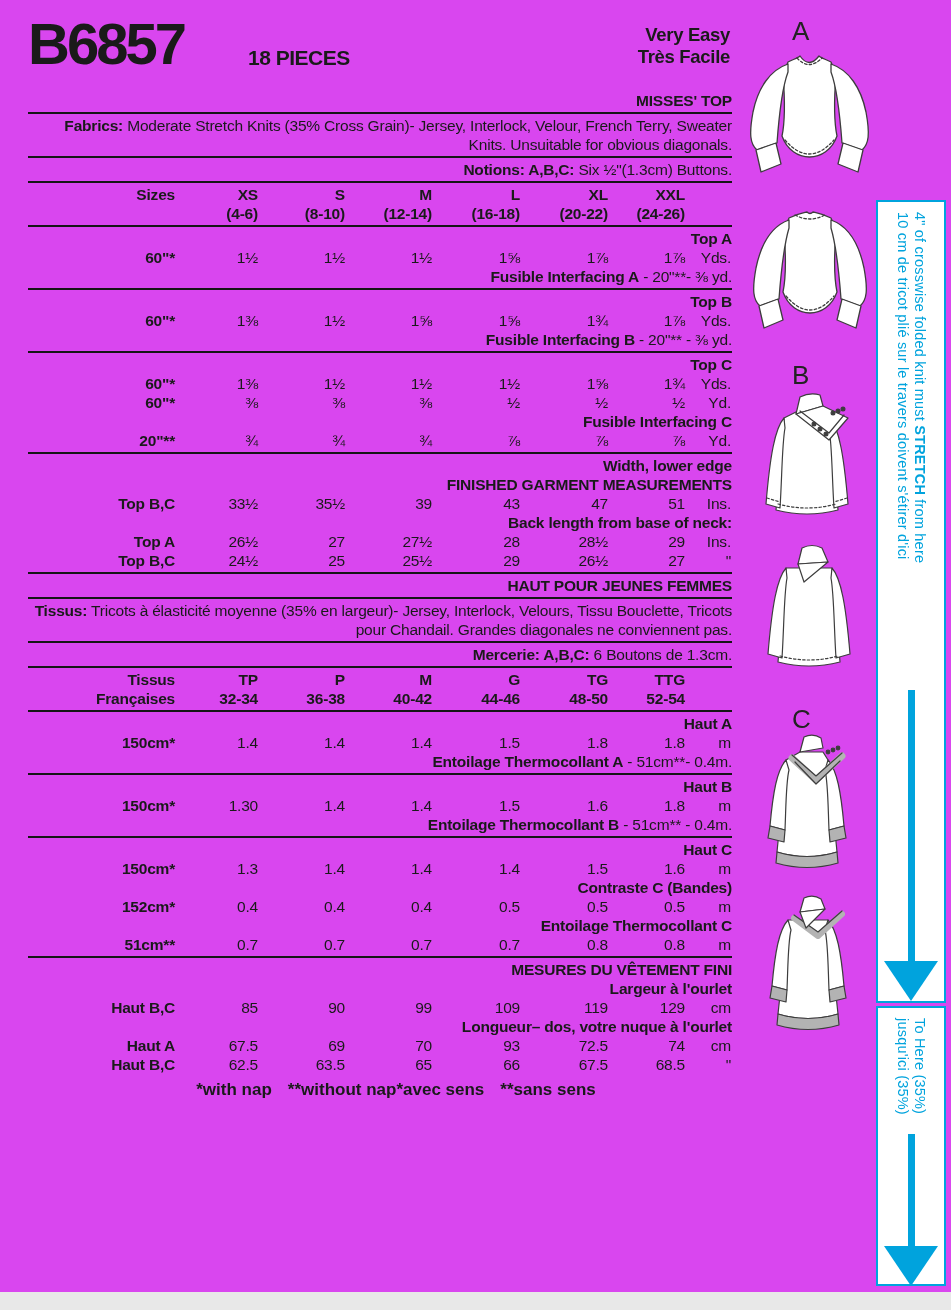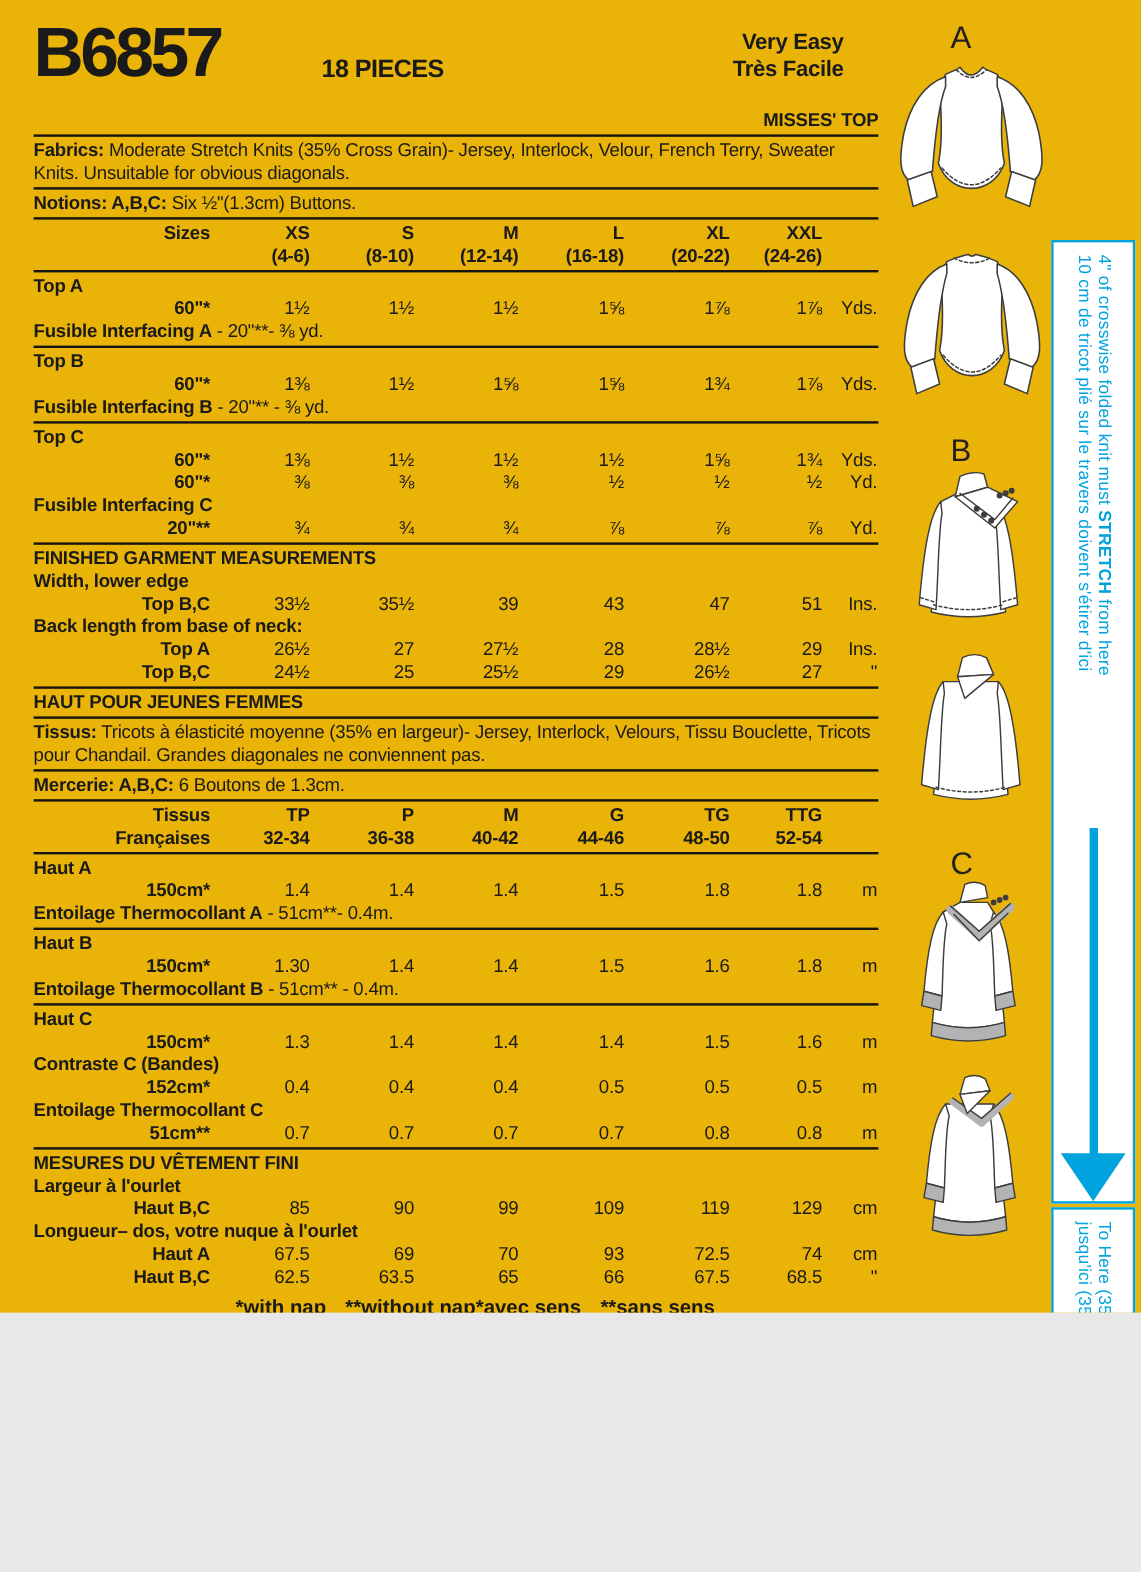--- a/index.html
+++ b/index.html
@@ -1,27 +1,27 @@
 <!DOCTYPE html>
 <html style="--accent: #00a3dd;"><head>
 <meta charset="utf-8">
 <style>
   html,body{margin:0;padding:0;background:#e8e8e8;}
-  .page{position:relative;width:951px;height:1094px;background:#eab308;overflow:hidden;
+  .page{position:relative;width:951px;height:1292px;background:#d946ef;overflow:hidden;
         font-family:"Liberation Sans","DejaVu Sans",sans-serif;color:#1a1a1a;}
   
   .sheet{position:absolute;left:28px;top:12px;width:704px;}
   .masthead{position:relative;height:72px;}
   .pattern-number{font-size:58px;font-weight:800;letter-spacing:-3px;line-height:64px;}
-  .pieces{position:absolute;left:240px;top:34px;font-size:21px;font-weight:600;letter-spacing:-0.5px;}
-  .difficulty{position:absolute;right:29px;top:12px;text-align:right;font-size:18.5px;font-weight:700;line-height:22px;letter-spacing:-0.3px;}
+  .pieces{position:absolute;left:220px;top:34px;font-size:21px;font-weight:600;letter-spacing:-0.5px;}
+  .difficulty{position:absolute;right:2px;top:12px;text-align:right;font-size:18.5px;font-weight:700;line-height:22px;letter-spacing:-0.3px;}
   .doc-title{font-size:15.5px;font-weight:700;margin:8px 0 2px 0;letter-spacing:-0.2px;text-align:right;}
   .rule{height:2px;background:#151515;margin:2px 0;}
   .spec-table{font-size:15.5px;letter-spacing:-0.2px;}
-  .row{line-height:19px;}
+  .row{line-height:19px;text-align:right;}
   .row.group,.row.section{font-weight:700;}
   .row.para b{font-weight:700;}
   .grid{display:grid;grid-template-columns:147px 83px 87px 87px 88px 88px 77px 46px;line-height:19px;text-align:right;}
   .grid.head .cell{font-weight:700;}
   .cell.lab{font-weight:700;}
   .cell.val{font-weight:400;}
   .cell.unit{font-weight:400;}
   .footnotes{display:flex;justify-content:center;font-size:17px;font-weight:600;
              line-height:18px;margin-top:2px;padding-top:5px;margin-left:32px;}
   .footnotes .fgroup span{margin-right:16px;}
@@ -141,22 +141,22 @@
           <div class="cell lab">20"**</div>
           <div class="cell val">¾</div>
           <div class="cell val">¾</div>
           <div class="cell val">¾</div>
           <div class="cell val">⅞</div>
           <div class="cell val">⅞</div>
           <div class="cell val">⅞</div>
           <div class="cell unit">Yd.</div>
         </div>
         <div class="rule"></div>
+        <div class="row group">Width, lower edge</div>
         <div class="row section">FINISHED GARMENT MEASUREMENTS</div>
-        <div class="row group">Width, lower edge</div>
         <div class="grid">
           <div class="cell lab">Top B,C</div>
           <div class="cell val">33½</div>
           <div class="cell val">35½</div>
           <div class="cell val">39</div>
           <div class="cell val">43</div>
           <div class="cell val">47</div>
           <div class="cell val">51</div>
           <div class="cell unit">Ins.</div>
         </div>

